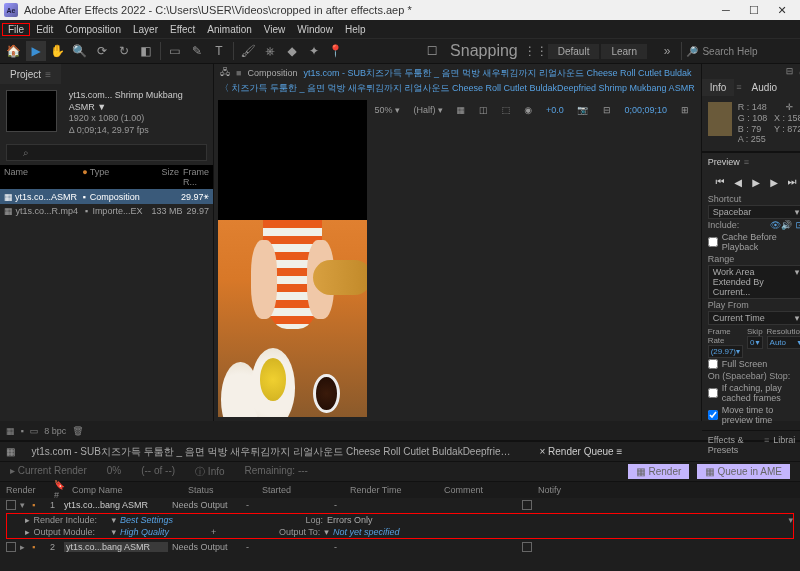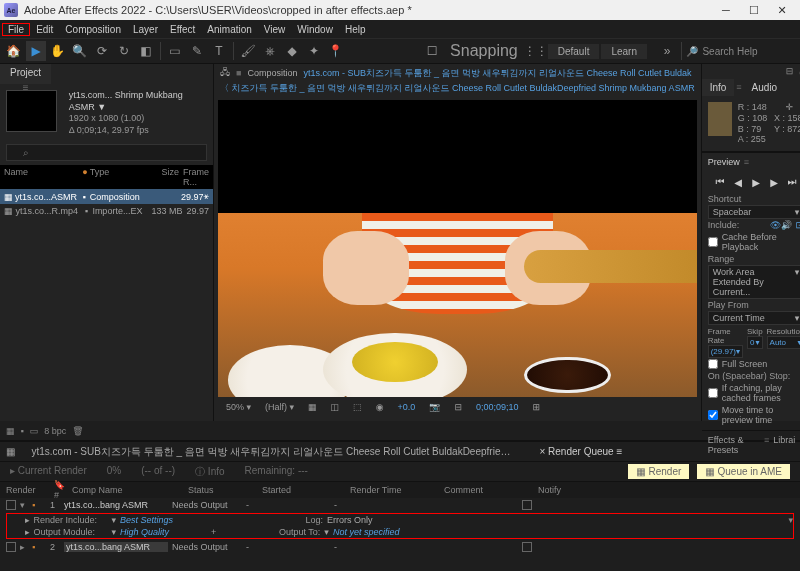--- a/index.html
+++ b/index.html
@@ -16,42 +16,42 @@
 .tool { width: 20px; height: 20px; display: flex; align-items: center; justify-content: center; color: #999; font-size: 12px; }
 .tool.active { background: #333; color: #3a8fd4; }
 .tool-sep { width: 1px; height: 18px; background: #3a3a3a; margin: 0 2px; }
 .tool-label { color: #999; padding: 0 6px; font-size: 16px; }
 .layout-tabs { display: flex; gap: 2px; margin-left: auto; margin-right: 8px; }
 .layout-tab { background: #2a2a2a; padding: 2px 10px; font-size: 10px; color: #aaa; }
 .search { display: flex; align-items: center; gap: 4px; color: #888; font-size: 10px; width: 110px; }
 .main { display: flex; height: 357px; }
 .left-panel { width: 214px; background: #232323; border-right: 1px solid #111; display: flex; flex-direction: column; }
 .panel-tabs { display: flex; height: 20px; }
-.panel-tab { padding: 3px 10px; background: #232323; color: #ccc; font-size: 10px; display: flex; align-items: center; gap: 4px; flex-direction: column; }
+.panel-tab { padding: 3px 10px; background: #232323; color: #ccc; font-size: 10px; display: flex; align-items: center; gap: 4px; }
 .panel-tab.active { background: #2a2a2a; }
 .proj-info { display: flex; padding: 6px; gap: 12px; height: 56px; }
 .proj-thumb { width: 56px; height: 42px; background: #000; border: 1px solid #444; }
 .proj-meta { font-size: 9px; color: #999; line-height: 1.3; }
 .proj-name { color: #ccc; }
 .proj-search { padding: 4px 6px; }
 .proj-search input { width: 100%; background: #1a1a1a; border: 1px solid #333; color: #aaa; padding: 2px 16px 2px 16px; font-size: 10px; }
 .proj-header { display: flex; padding: 2px 4px; background: #000000; font-size: 9px; color: #888; }
 .proj-col-name { width: 84px; }
 .proj-col-type { width: 62px; }
 .proj-col-size { width: 34px; text-align: right; }
 .proj-col-fr { flex: 1; padding-left: 4px; }
 .proj-row { display: flex; padding: 2px 4px; font-size: 9px; align-items: center; }
 .proj-row.sel { background: #3a5a7a; color: #fff; }
 .proj-row .ic { width: 10px; height: 10px; margin-right: 2px; display: inline-block; }
 .center-panel { flex: 1; background: #232323; display: flex; flex-direction: column; }
 .comp-tabs { height: 18px; display: flex; align-items: center; padding: 0 6px; gap: 6px; color: #aaa; font-size: 9px; overflow: hidden; white-space: nowrap; }
 .comp-tabs .sep { color: #666; }
 .comp-tabs .link { color: #57a0e0; }
 .comp-subtab { height: 14px; padding: 0 6px; font-size: 9px; color: #57a0e0; overflow: hidden; white-space: nowrap; }
-.viewer { flex: 1; background: #232323; padding: 4px; display: flex; flex-direction: column; }
+.viewer { flex: 1; background: #232323; padding: 4px; display: flex; flex-direction: row; }
 .viewer-canvas { flex: 1; background: #000; position: relative; overflow: hidden; }
 .viewer-canvas .preview-img { position: absolute; left: 0; right: 0; bottom: 0; height: 62%; }
 .viewer-controls { height: 20px; display: flex; align-items: center; gap: 6px; padding: 0 4px; color: #999; font-size: 9px; }
 .vc { padding: 0 4px; }
 .right-panel { width: 137px; background: #232323; border-left: 1px solid #111; display: flex; flex-direction: column; font-size: 9px; }
 .rp-tabs { display: flex; height: 18px; }
 .rp-tab { padding: 3px 8px; color: #ccc; font-size: 10px; }
 .rp-tab.active { background: #2a2a2a; }
 .info-box { padding: 6px; display: flex; gap: 6px; border-bottom: 1px solid #111; }
 .color-swatch { width: 24px; height: 34px; background: #6a5a3a; }
@@ -70,21 +70,21 @@
 .fr-lbl { color: #999; font-size: 8px; }
 .fr-dd { background: #1a1a1a; border: 1px solid #333; padding: 1px 2px; color: #57a0e0; font-size: 8px; display: flex; justify-content: space-between; }
 .bottom { height: 150px; background: #1e1e1e; display: flex; flex-direction: column; border-top: 1px solid #111; }
 .bot-toolbar { height: 20px; display: flex; align-items: center; padding: 0 6px; gap: 6px; font-size: 9px; color: #888; border-bottom: 1px solid #111; }
 .bot-tabs { height: 20px; display: flex; align-items: center; padding: 0 6px; gap: 8px; font-size: 10px; border-bottom: 1px solid #111; }
 .bot-tab { padding: 2px 8px; color: #aaa; overflow: hidden; text-overflow: ellipsis; white-space: nowrap; max-width: 500px; }
 .bot-tab.rq { color: #ccc; }
 .current-render { height: 20px; display: flex; align-items: center; padding: 0 10px; gap: 20px; font-size: 10px; color: #666; border-bottom: 1px solid #111; }
 .cr-left { flex: 1; display: flex; gap: 20px; }
 .cr-right { display: flex; gap: 8px; }
-.cr-btn { background: #fef9c3; padding: 2px 8px; color: #666; text-align: right; }
+.cr-btn { background: #c4b5fd; padding: 2px 8px; color: #666; text-align: right; }
 .rq-header { height: 16px; display: flex; align-items: center; padding: 0 6px; gap: 4px; font-size: 9px; color: #888; background: #1a1a1a; }
 .rqh { }
 .rqh.render { width: 44px; }
 .rqh.num { width: 14px; }
 .rqh.name { width: 112px; }
 .rqh.status { width: 70px; }
 .rqh.started { width: 84px; }
 .rqh.rtime { width: 90px; }
 .rqh.comment { width: 90px; }
 .rqh.notify { width: 40px; }

